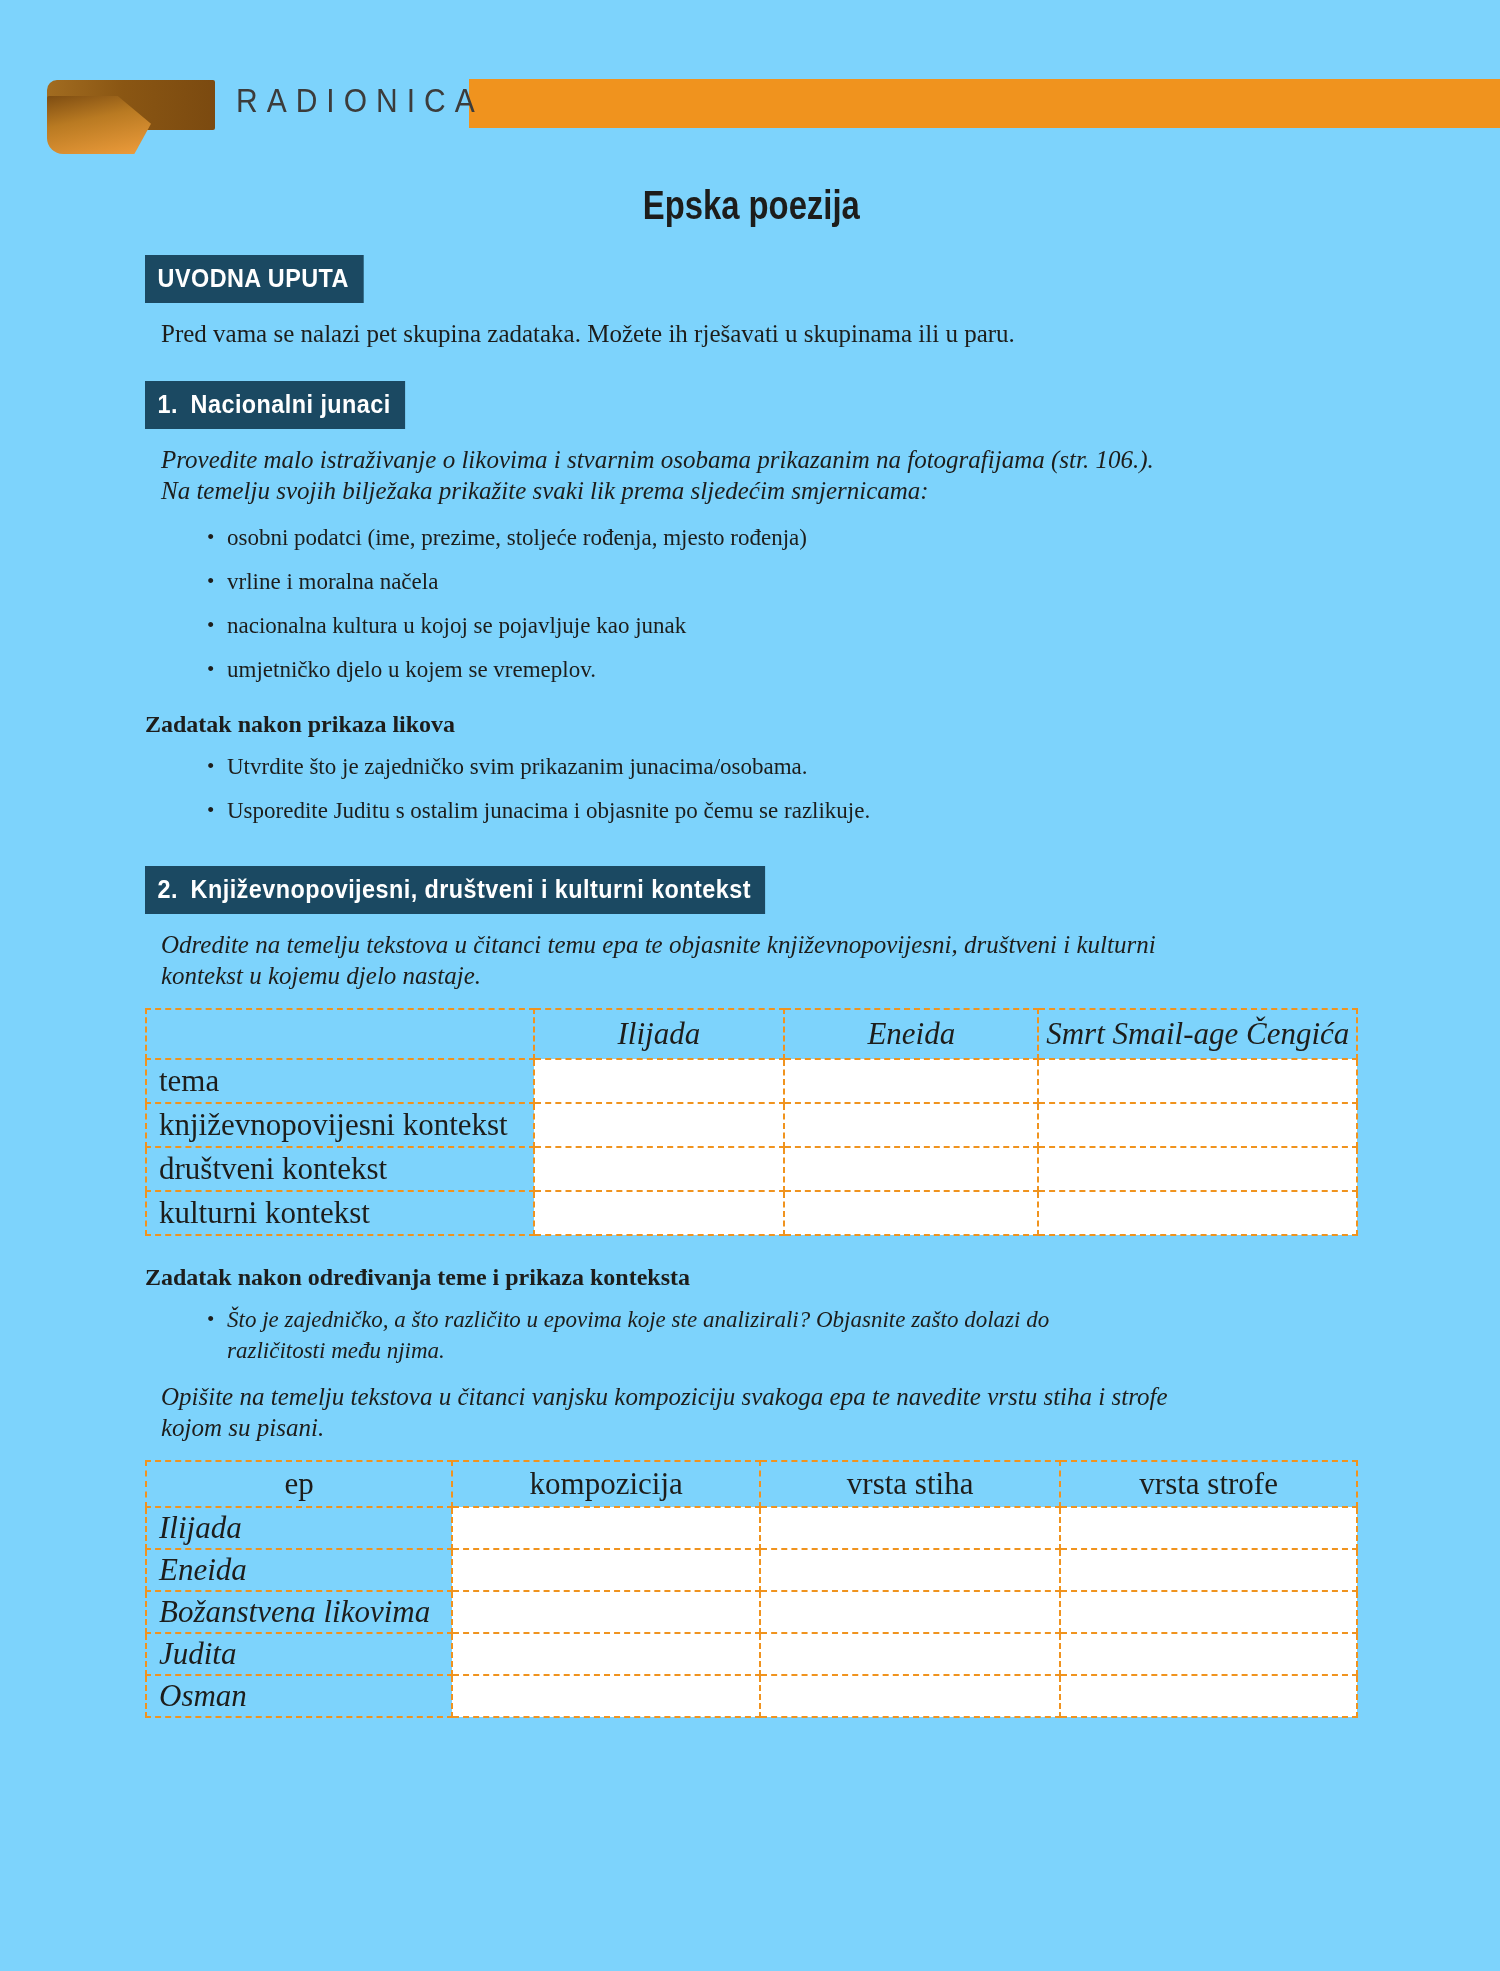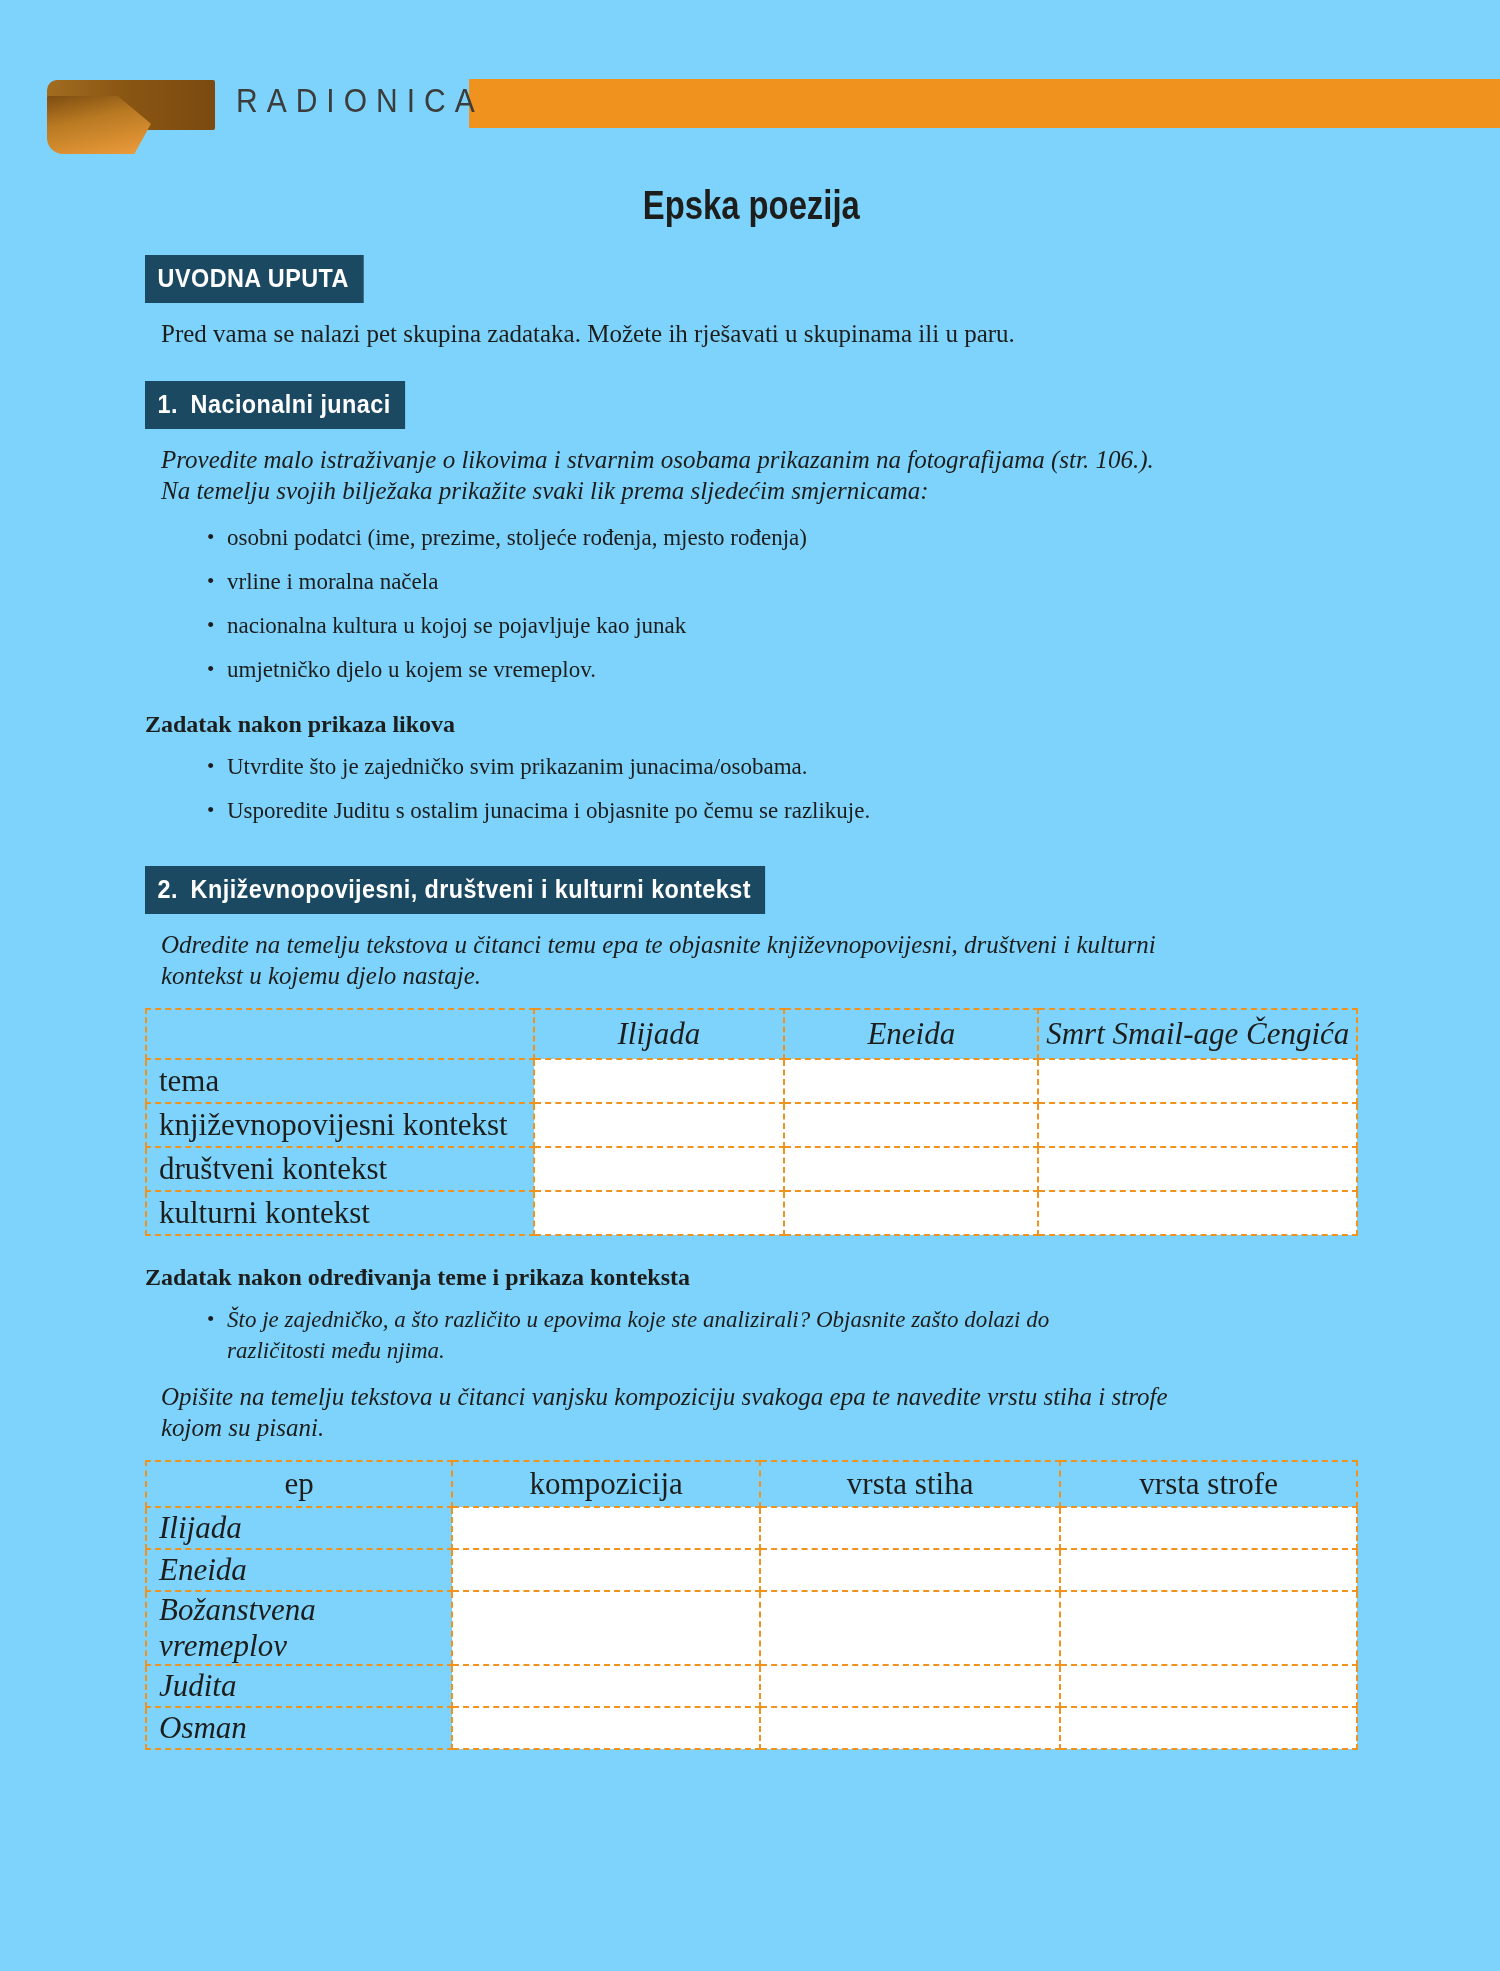--- a/index.html
+++ b/index.html
@@ -207,21 +207,21 @@
         <td class="empty"></td>
         <td class="empty"></td>
       </tr>
       <tr>
         <td class="rowlabel">Eneida</td>
         <td class="empty"></td>
         <td class="empty"></td>
         <td class="empty"></td>
       </tr>
       <tr>
-        <td class="rowlabel">Božanstvena vremeplov</td>
+        <td class="rowlabel">Božanstvena likovima</td>
         <td class="empty"></td>
         <td class="empty"></td>
         <td class="empty"></td>
       </tr>
       <tr>
         <td class="rowlabel">Judita</td>
         <td class="empty"></td>
         <td class="empty"></td>
         <td class="empty"></td>
       </tr>

